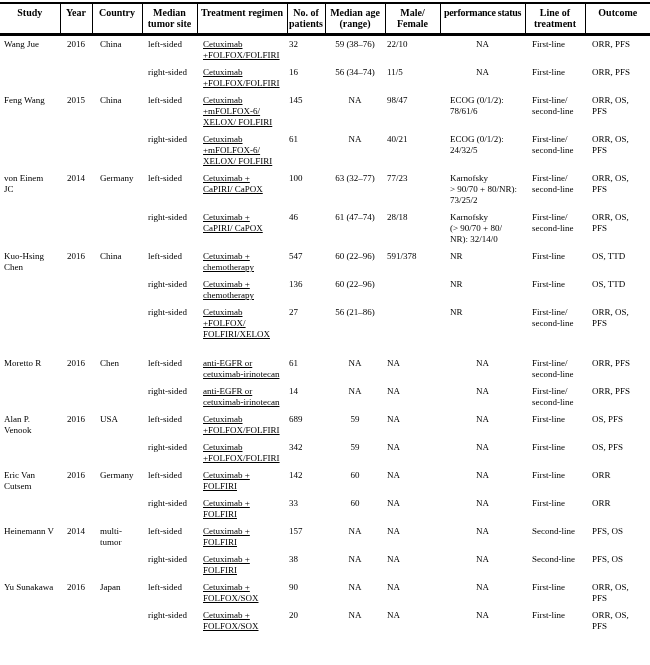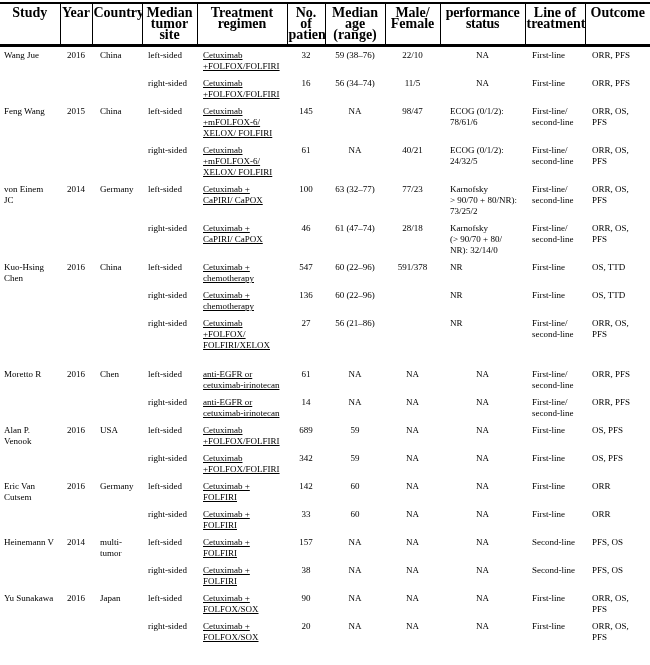--- a/index.html
+++ b/index.html
@@ -12,21 +12,21 @@
     box-sizing: border-box;
     padding-top: 2px;
   }
   table.study-table {
     border-collapse: collapse;
     table-layout: fixed;
     width: 650px;
   }
   th {
     font-weight: bold;
-    font-size: 14px;
+    font-size: 10px;
     line-height: 11px;
     vertical-align: top;
     text-align: center;
     border-top: 2px solid #000;
     border-bottom: 3px solid #000;
     border-right: 1px solid #000;
     padding: 3px 1px 4px 1px;
     white-space: pre-line;
     overflow: hidden;
   }
@@ -37,23 +37,23 @@
     line-height: 11px;
     vertical-align: top;
     padding: 3px 2px;
     white-space: pre-line;
   }
   td:nth-child(1)  { padding-left: 4px; }
   td:nth-child(2)  { text-align: center; }
   td:nth-child(3)  { padding-left: 8px; }
   td:nth-child(4)  { padding-left: 6px; }
   td:nth-child(5)  { padding-left: 6px; padding-right: 4px; text-decoration: underline; }
-  td:nth-child(6)  { text-align: center; }
+  td:nth-child(6)  { }
   td:nth-child(7)  { text-align: center; }
-  td:nth-child(8)  { text-align: center; }
+  td:nth-child(8)  { }
   td:nth-child(9)  { padding-left: 10px; padding-right: 2px; }
   td:nth-child(10) { padding-left: 7px; }
   td:nth-child(11) { padding-left: 7px; padding-right: 6px; }
   td.center { text-align: center; padding-left: 2px; }
   tr.spacer td { padding: 0 !important; height: 12px; }
 </style>
 </head>
 <body>
 
 <div class="sheet">

